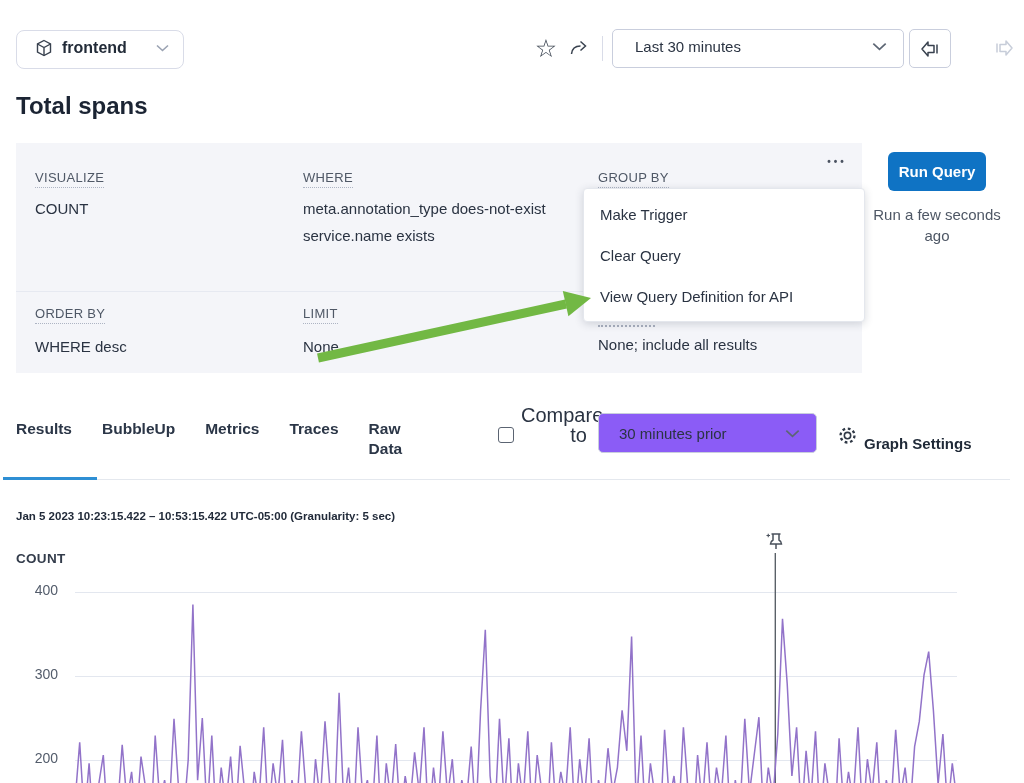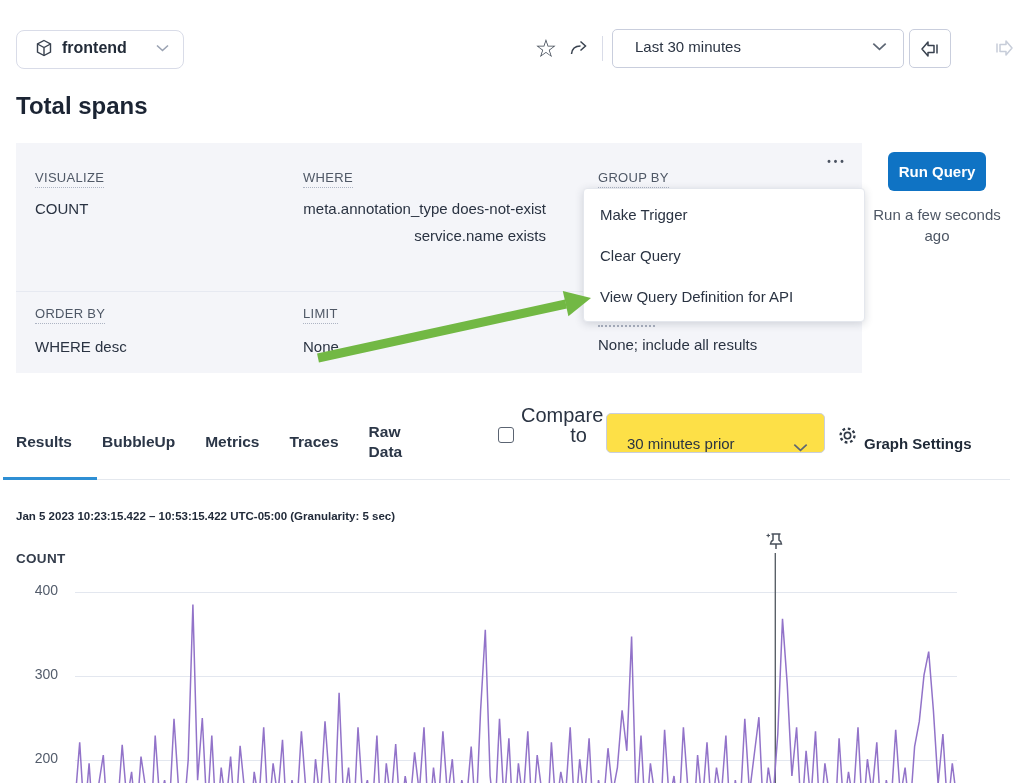--- a/index.html
+++ b/index.html
@@ -37,21 +37,21 @@
   .page-title { position:absolute; left:16px; top:92px; font-size:24px; font-weight:bold; color:#1b2433; }
 
   
   .query-panel { position:absolute; left:16px; top:143px; width:846px; height:230px; background:#f4f5f9; }
   .qp-divider { position:absolute; left:16px; top:291px; width:846px; height:1px; background:#e6e9f1; }
   .q-label {
     position:absolute; font-size:13px; color:#4f5866; letter-spacing:.3px;
     padding-bottom:2px; border-bottom:1.5px dotted #adb4c3; display:inline-block;
   }
   .q-value { position:absolute; font-size:15px; color:#2a3342; line-height:21px; }
-  .where-vals div { margin-bottom:6px;text-align:right; }
+  .where-vals div { margin-bottom:6px; }
   .more-btn {
     position:absolute; left:822px; top:150px; width:30px; height:22px;
     background:none; border:none; cursor:pointer;
     font-size:10px; font-weight:bold; letter-spacing:3px; color:#4a5260;
   }
   .dotted-stub { position:absolute; left:598px; top:316px; width:57px; height:11px; border-bottom:2px dotted #a9afbe; }
 
   
   .ctx-menu {
     position:absolute; left:583px; top:188px; width:282px; height:134px;
@@ -68,34 +68,34 @@
     position:absolute; left:888px; top:152px; width:98px; height:39px;
     background:#0f73c4; color:#fff; font-size:15px; font-weight:bold;
     border:none; border-radius:6px; cursor:pointer; font-family:"Liberation Sans",sans-serif;
   }
   .run-status { position:absolute; left:870px; top:204px; width:134px; text-align:center; font-size:15px; line-height:21px; color:#4e5765; }
 
   
   .anno-svg { position:absolute; left:0; top:0; z-index:60; pointer-events:none; }
 
   
-  .tabs { position:absolute; left:16px; top:419px; height:46px; display:flex; align-items:center; gap:30px; }
+  .tabs { position:absolute; left:16px; top:419px; height:46px; display:flex; align-items:flex-start; gap:30px; }
   .tab { font-size:15.5px; font-weight:bold; color:#2b3647; line-height:20px; cursor:pointer; white-space:nowrap; }
   .tab.two-line { white-space:normal; width:44px; }
   .tabs-rule { position:absolute; left:10px; right:14px; top:479px; height:1px; background:#e4e8ee; }
   .tab-underline { position:absolute; left:3px; top:477px; width:94px; height:3px; background:#2e8fd4; z-index:2; }
   .cmp-checkbox {
     position:absolute; left:498px; top:427px; width:16px; height:16px;
     border:1.6px solid #5b6472; border-radius:3px; background:#fff; cursor:pointer;
   }
   .cmp-label { position:absolute; left:521px; top:405px; width:66px; font-size:20px; line-height:20px; color:#2a3342;text-align:right; }
   .prior-select {
     position:absolute; left:598px; top:413px; width:219px; height:40px;
-    background:#fde047; border:1px solid #c9cedd; border-radius:5px;
-    display:flex; align-items:flex-end; padding:0 16px 0 20px; cursor:pointer;margin-left:8px;
+    background:#8b5cf6; border:1px solid #c9cedd; border-radius:5px;
+    display:flex; align-items:center; padding:0 16px 0 20px; cursor:pointer;
   }
   .gear-wrap { position:absolute; left:838px; top:426px; width:19px; height:19px; }
   .gs-label { position:absolute; left:864px; top:427px; font-size:15px; font-weight:bold; color:#1f2937; cursor:pointer;margin-top:8px; }
 
   
   .chart-title { position:absolute; left:16px; top:510px; font-size:11.5px; font-weight:bold; color:#222b3a; }
   .chart-ylabel { position:absolute; left:16px; top:551px; font-size:13.5px; font-weight:bold; color:#333c4b; letter-spacing:.3px; }
   .chart-plot { position:absolute; left:0; top:530px; width:968px; height:253px; }
   .gridline { position:absolute; left:75px; width:882px; height:1px; background:#e3e7ef; z-index:1; }
   .ytick { position:absolute; left:0; width:58px; text-align:right; font-size:14px; color:#535c6b; z-index:1; }

